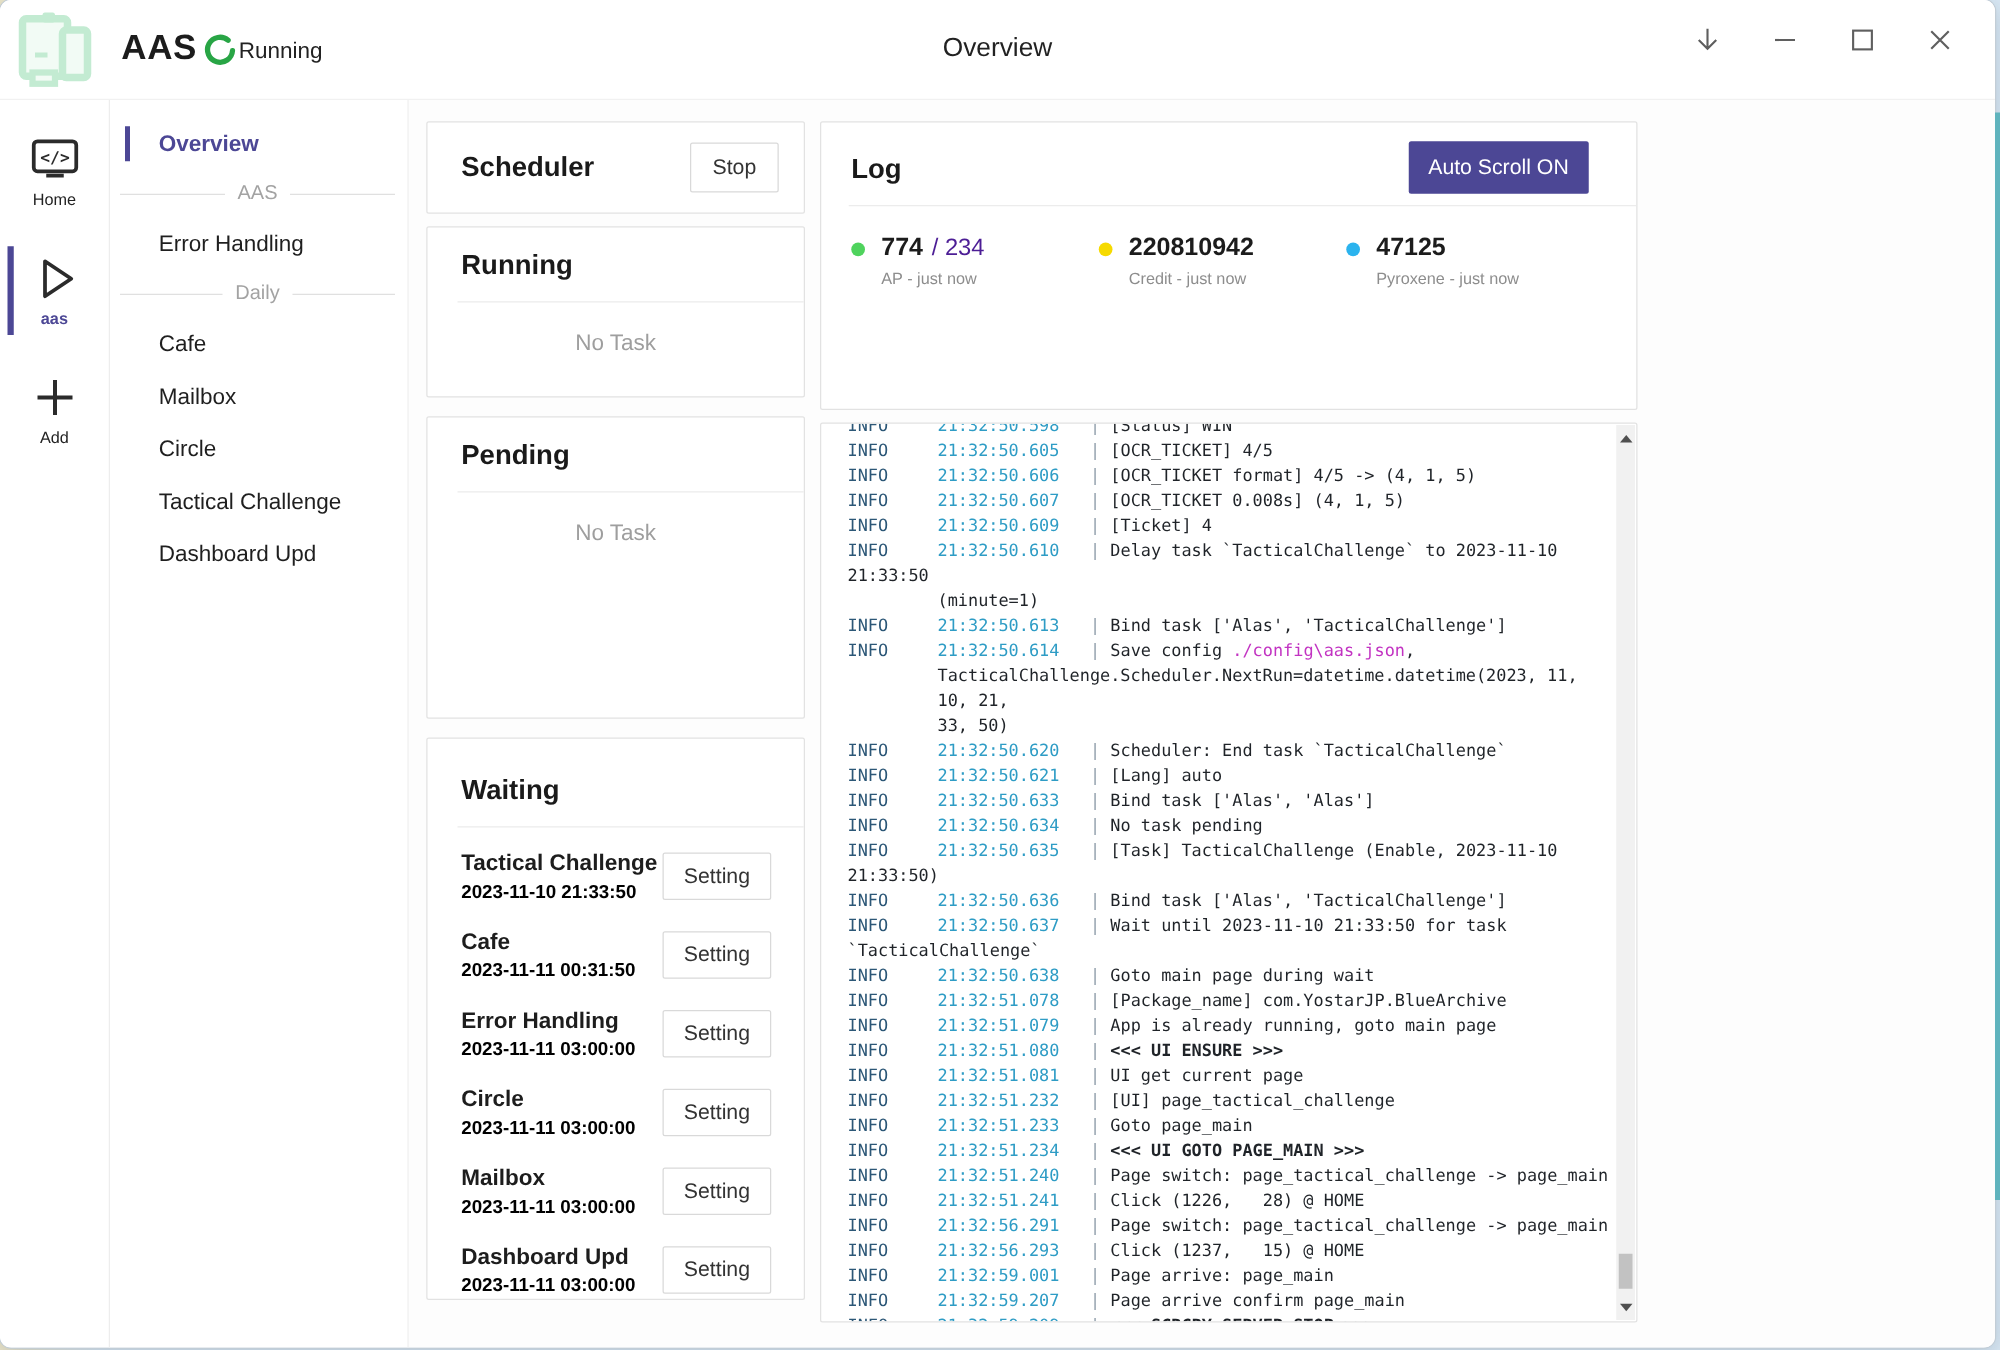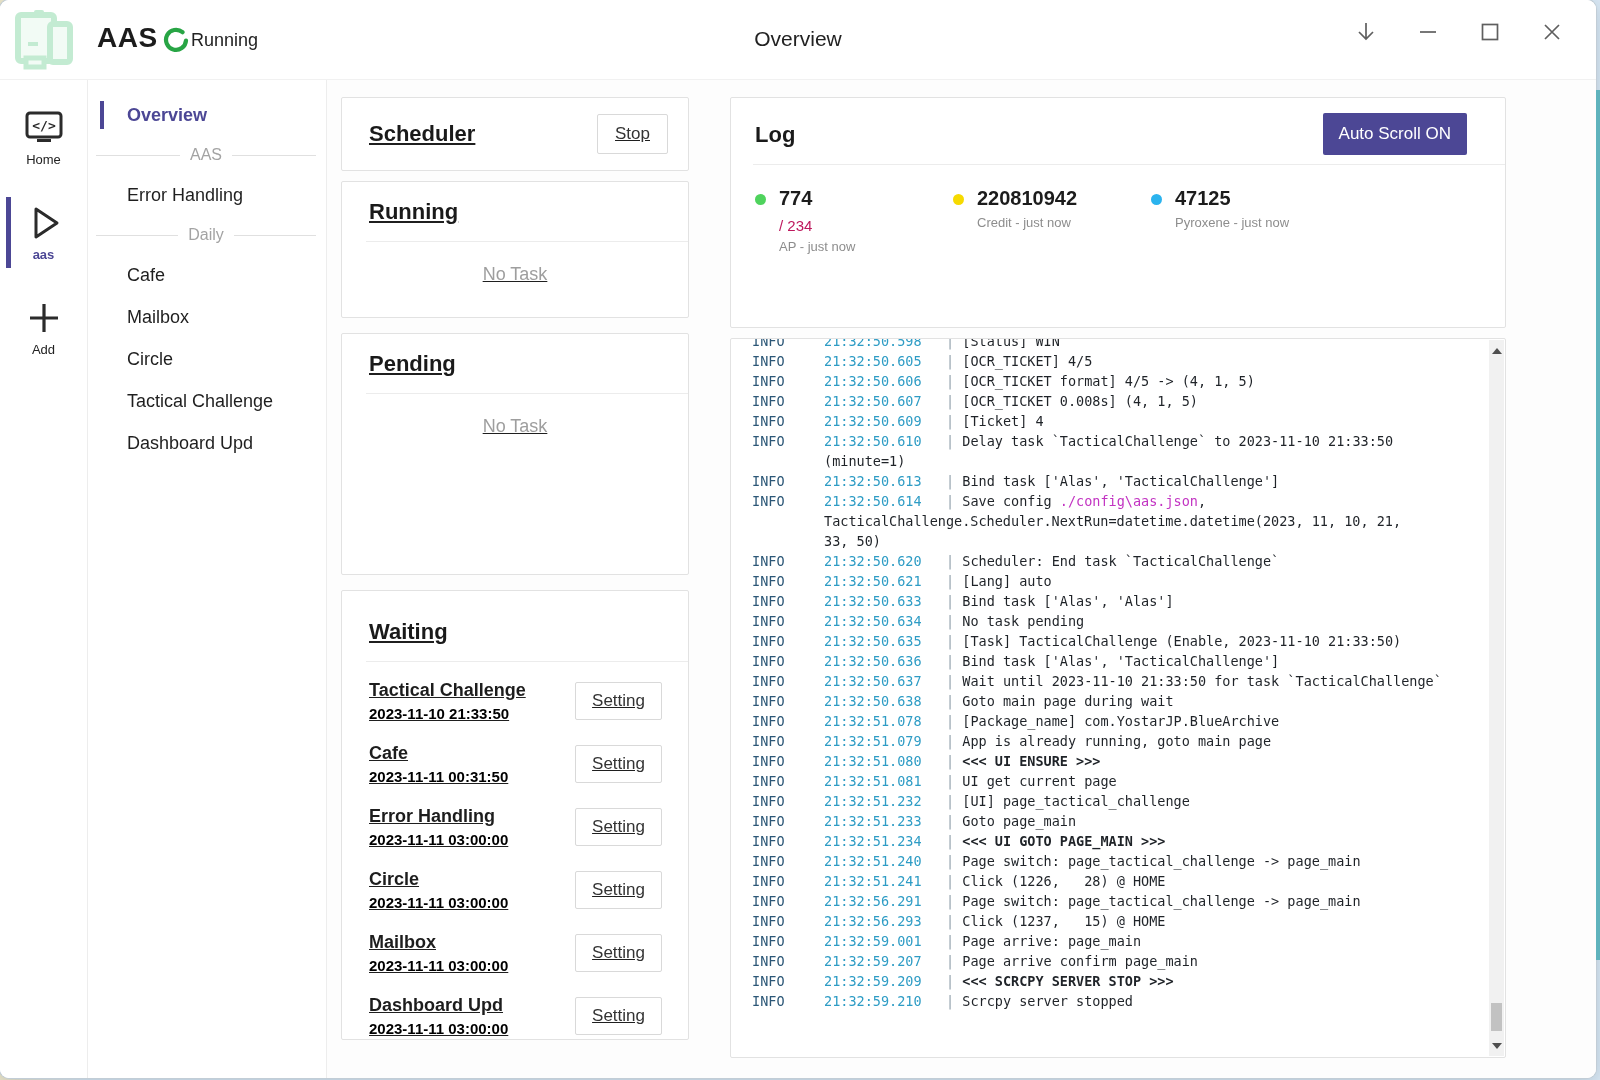--- a/index.html
+++ b/index.html
@@ -34,22 +34,22 @@
   .menu { position:absolute; left:88px; top:80px; bottom:0; width:239px; background:#fff; border-right:1px solid #ededed; padding-top:14px; }
   .menu-item { position:relative; height:42px; line-height:42px; padding-left:39px; font-size:18px; color:#1f1f1f; cursor:default; }
   .menu-item.active { color:#4c4795; font-weight:bold; }
   .menu-item.active::before { content:""; position:absolute; left:12px; top:7px; bottom:7px; width:4px; background:#4c4795; }
   .menu-divider { height:38px; display:flex; align-items:center; gap:10px; padding:0 10px 0 8px; }
   .menu-divider .line { flex:1; height:1px; background:#e0e0e0; }
   .menu-divider .lbl { font-size:16px; color:#a3a3a3; }
   
   .main { position:absolute; left:327px; top:80px; right:0; bottom:0; background:#fdfdfd; padding:17px 0 0 14px; display:flex; gap:12px; }
   .card { background:#fff; border:1px solid #e2e2e2; border-radius:2px; }
-  .col1 { width:348px; flex:none;text-decoration:underline; }
-  .col2 { width:776px; flex:none;margin-left:29px; }
+  .col1 { width:303px; flex:none; }
+  .col2 { width:654px; flex:none; }
   .card-title { font-size:22px; font-weight:600; color:#1a1a1a; }
   .hdiv { height:1px; background:#ececec; margin-left:24px; }
   
   .scheduler { height:74px; display:flex; align-items:center; justify-content:space-between; padding:0 20px 0 27px; margin-bottom:10px; }
   .btn-outline { background:#fff; border:1px solid #d9d9d9; border-radius:2px; font-size:17px; color:#333; padding:9px 17px; font-family:"Liberation Sans",sans-serif; cursor:pointer; }
   
   .running { height:137px; margin-bottom:15px; padding-top:17px; }
   .pending { height:242px; margin-bottom:15px; padding-top:17px; }
   .running .card-title, .pending .card-title, .waiting .card-title { padding-left:27px; margin-bottom:16px; }
   .empty-text { text-align:center; font-size:18px; color:#9e9e9e; margin-top:22px; }
@@ -61,23 +61,23 @@
   .wait-date { font-size:15px; font-weight:bold; color:#000000; line-height:22px; }
   .wait-row .btn-outline { padding:8px 16px; }
   
   .logcard { height:231px; margin-bottom:10px; position:relative; padding-top:24px; }
   .logcard .card-title { padding-left:24px; }
   .logcard .hdiv { margin:16px 0 0 22px; }
   .btn-solid { position:absolute; right:38px; top:15px; background:#4c4795; color:#fff; border:none; border-radius:2px; font-size:17px; padding:11px 16px; font-family:"Liberation Sans",sans-serif; cursor:pointer; }
   .stats { display:flex; padding:22px 0 0 24px; }
   .stat { width:198px; display:flex; gap:13px; }
   .stat-dot { width:11px; height:11px; border-radius:50%; margin-top:7px; flex:none; }
-  .stat-value-row { display:flex; align-items:flex-start; gap:7px;flex-direction:column; }
+  .stat-value-row { display:flex; align-items:flex-end; gap:7px; }
   .stat-value { font-size:20px; font-weight:bold; color:#1c1c1c; }
-  .stat-suffix { font-size:15px; color:#be185d; }
+  .stat-suffix { font-size:19px; color:#4c1d95; }
   .stat-label { font-size:13px; color:#8d8d8d; margin-top:5px; }
   
   .logpanel { height:720px; position:relative; overflow:hidden; }
   .log-body { position:absolute; left:0; top:0; bottom:0; right:16px; overflow:hidden; padding-left:21px; }
   .log-lines { margin-top:-8px; font-family:"DejaVu Sans Mono", monospace; font-size:13.5px; line-height:20px; color:#1f2328; white-space:pre-wrap; }
   .log-lines .lvl { display:inline-block; width:72px; color:#2c5777; }
   .log-lines .time { display:inline-block; width:122px; color:#2e9cc5; }
   .log-lines .pipe { color:#93a1ad; }
   .log-lines .seg-bold { font-weight:bold; }
   .log-lines .seg-path { color:#c233c2; }

